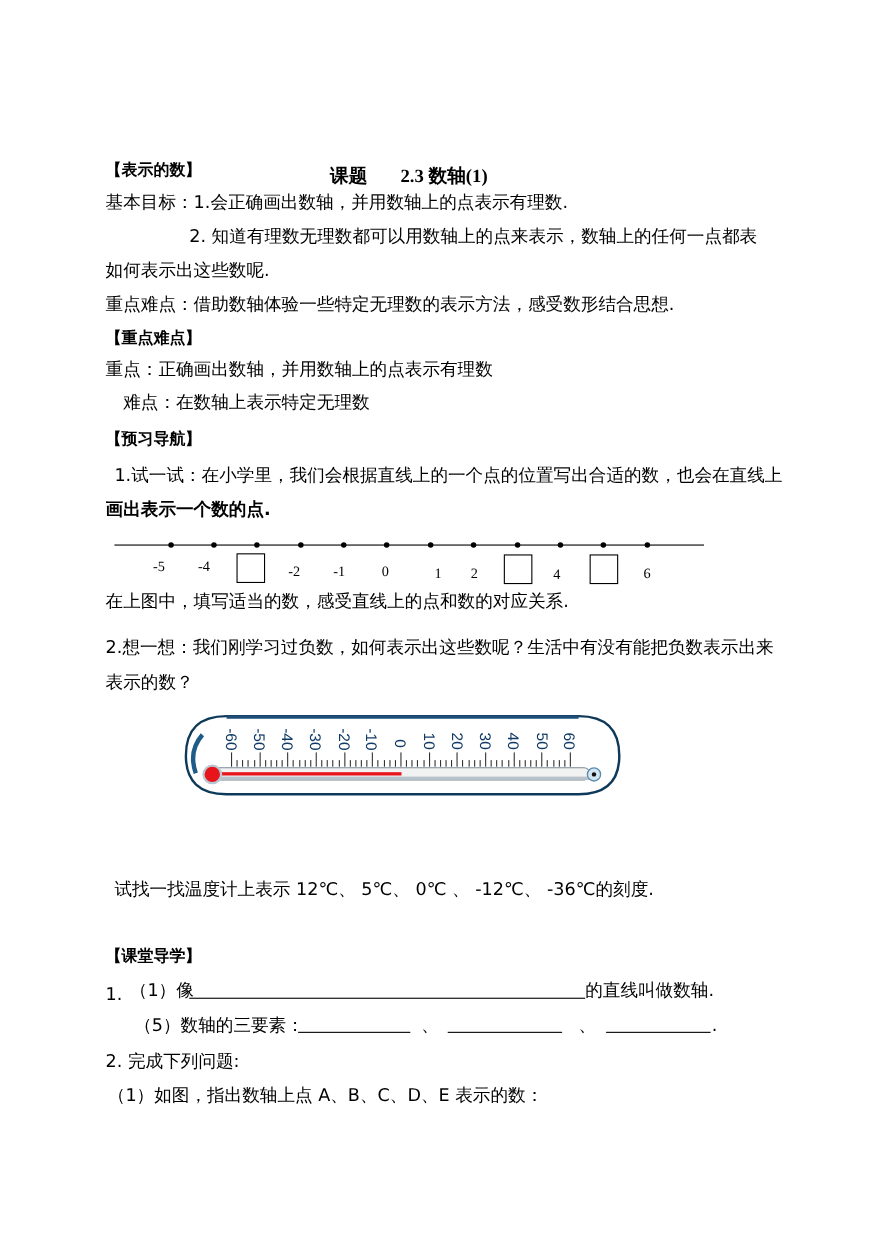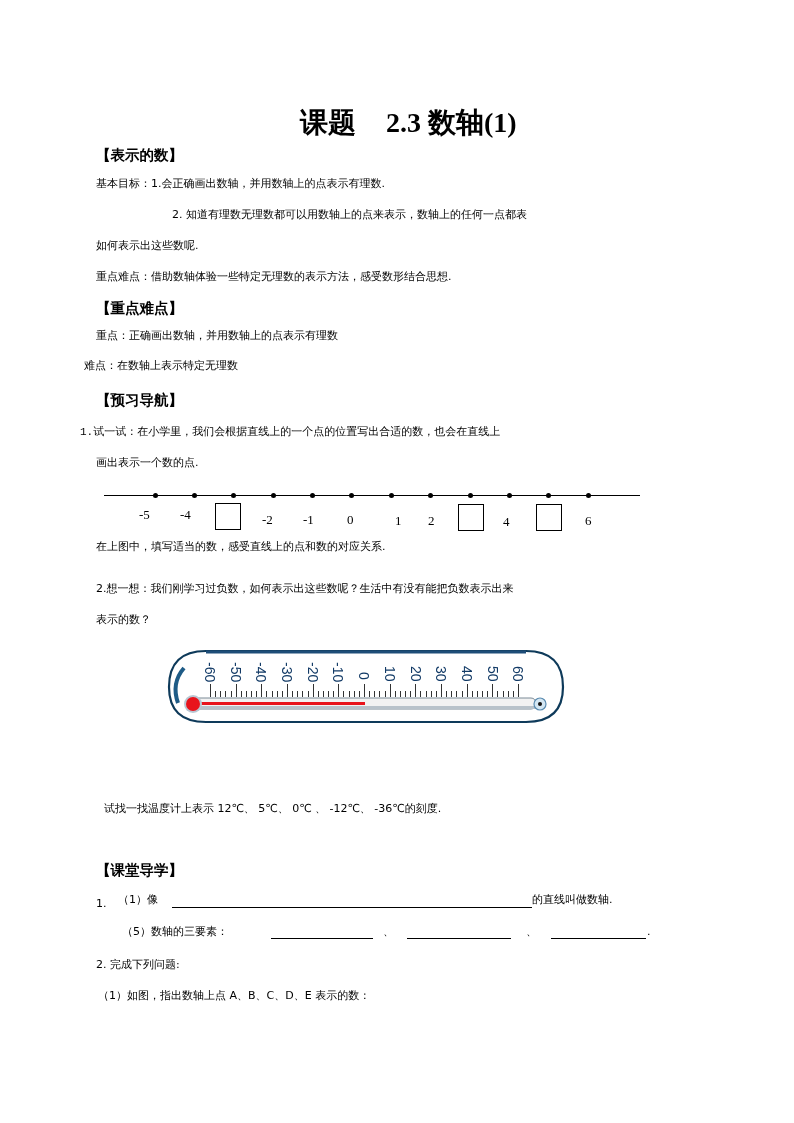--- a/index.html
+++ b/index.html
@@ -1,21 +1,21 @@
 <!DOCTYPE html>
 <html><head>
 <meta charset="utf-8">
 <style>
   html, body { margin: 0; padding: 0; background: #ffffff; }
   body { width: 794px; height: 1123px; position: relative; overflow: hidden;
          font-family: "DejaVu Sans", "Liberation Sans", sans-serif; color: #000; }
   .abs { position: absolute; white-space: nowrap; }
-  .txt { font-size: 11px; line-height: 18px; }
+  .txt { font-size: 16px; line-height: 18px; }
   .heading { font-size: 14.5px; font-weight: bold; line-height: 18px; }
-  .title { font-family: "Liberation Serif", "DejaVu Serif", serif; font-size: 28px; font-weight: bold; }
+  .title { font-family: "Liberation Serif", "DejaVu Serif", serif; font-size: 17px; font-weight: bold; margin-top: 44px; }
   .title .sp { display: inline-block; width: 30px; }
   .axis-line { position: absolute; height: 1px; background: #000; }
   .dot { position: absolute; width: 5px; height: 5px; border-radius: 50%; background: #000; }
   .axis-label { position: absolute; font-family: "Liberation Serif", "DejaVu Serif", serif; font-size: 13px; }
   .answer-box { position: absolute; width: 24px; height: 25px; border: 1px solid #000; background: #fff; }
   .blank { position: absolute; height: 1px; background: #000; }
   .therm-tick { position: absolute; width: 1px; background: #333; }
   .therm-label { position: absolute; font-size: 14px; color: #123a66; transform: rotate(90deg); transform-origin: left top;
                  font-family: "Liberation Sans", sans-serif; letter-spacing: 0px; }
 </style>
@@ -27,25 +27,25 @@
 </div>
 
 <div class="abs heading" style="left:96px; top:146px;">【表示的数】</div>
 <div class="abs txt" style="left:96px; top:175px;">基本目标：1.会正确画出数轴，并用数轴上的点表示有理数.</div>
 <div class="abs txt" style="left:172px; top:206px;">2. 知道有理数无理数都可以用数轴上的点来表示，数轴上的任何一点都表</div>
 <div class="abs txt" style="left:96px; top:237px;">如何表示出这些数呢.</div>
 <div class="abs txt" style="left:96px; top:268px;">重点难点：借助数轴体验一些特定无理数的表示方法，感受数形结合思想.</div>
 
 <div class="abs heading" style="left:96px; top:299px;">【重点难点】</div>
 <div class="abs txt" style="left:96px; top:327px;">重点：正确画出数轴，并用数轴上的点表示有理数</div>
-<div class="abs txt" style="left:84px; top:357px;">难点：在数轴上表示特定无理数</div>
+<div class="abs txt" style="left:112px; top:357px;">难点：在数轴上表示特定无理数</div>
 
 <div class="abs heading" style="left:96px; top:391px;">【预习导航】</div>
-<div class="abs txt" style="left:80px; top:423px;font-family:Liberation Mono, monospace;">1.试一试：在小学里，我们会根据直线上的一个点的位置写出合适的数，也会在直线上</div>
-<div class="abs txt" style="left:96px; top:454px;">画出表示一个数的点.</div>
+<div class="abs txt" style="left:104px; top:423px;">1.试一试：在小学里，我们会根据直线上的一个点的位置写出合适的数，也会在直线上</div>
+<div class="abs txt" style="left:96px; top:454px;font-weight:bold;">画出表示一个数的点.</div>
 
 <div>
   <div class="axis-line" style="left:104px; top:495px; width:536px;"></div>
   <div class="dot" style="left:153px; top:493px;"></div>
   <div class="dot" style="left:192px; top:493px;"></div>
   <div class="dot" style="left:231px; top:493px;"></div>
   <div class="dot" style="left:271px; top:493px;"></div>
   <div class="dot" style="left:310px; top:493px;"></div>
   <div class="dot" style="left:349px; top:493px;"></div>
   <div class="dot" style="left:389px; top:493px;"></div>

